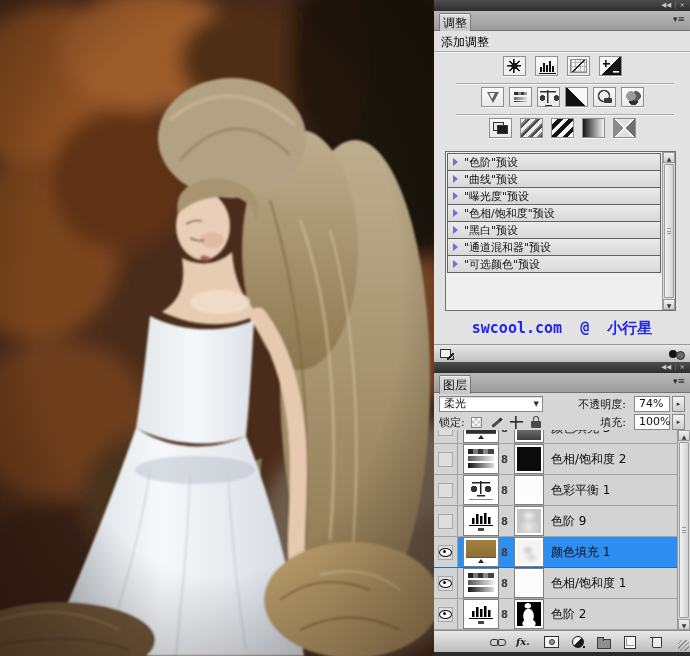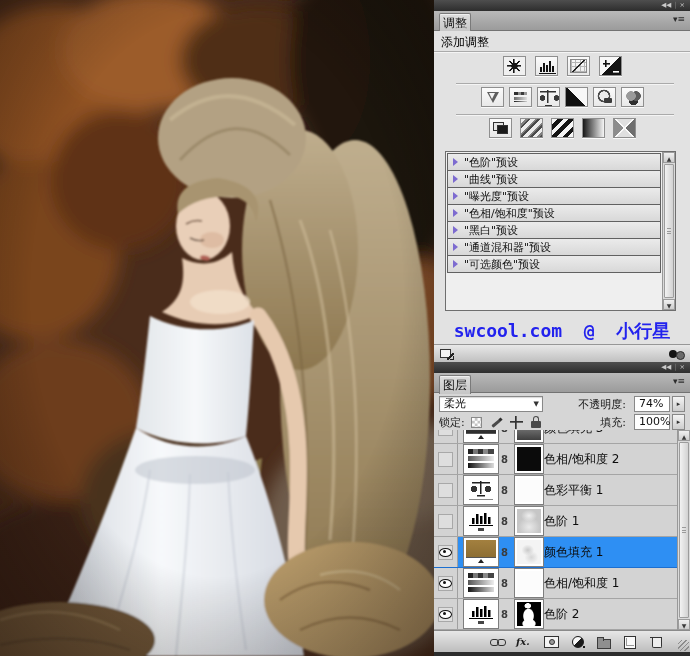--- a/index.html
+++ b/index.html
@@ -91,21 +91,21 @@
 
   .preset-list{position:absolute;left:11px;right:14px;top:120px;height:160px;border:1px solid #6e6e6e;background:#efefef;display:flex;box-sizing:border-box;}
   .preset-rows{flex:1;display:flex;flex-direction:column;padding:1px;}
   .preset-row{height:18px;min-height:18px;display:flex;align-items:center;background:linear-gradient(#ebebeb,#d8d8d8);border:1px solid #616161;margin-bottom:-1px;box-sizing:border-box;}
   .tri{width:0;height:0;border-left:5px solid #7d6bd0;border-top:4px solid transparent;border-bottom:4px solid transparent;margin:0 6px 0 5px;}
   .preset-label{font-size:11px;color:#111;white-space:nowrap;}
   .vscroll{width:13px;background:#dadada;border-left:1px solid #989898;display:flex;flex-direction:column;box-sizing:border-box;}
   .sb-btn{height:11px;font-size:6px;line-height:11px;text-align:center;color:#3a3a3a;background:linear-gradient(#f0f0f0,#cdcdcd);border:1px solid #9c9c9c;box-sizing:border-box;cursor:default;}
   .sb-thumb{flex:1;margin:1px;background:linear-gradient(90deg,#f2f2f2,#d2d2d2);border:1px solid #9c9c9c;border-radius:1px;position:relative;}
   .sb-thumb::after{content:"";position:absolute;left:2px;right:2px;top:50%;margin-top:-3px;height:6px;background:repeating-linear-gradient(0deg,#9a9a9a 0 1px,transparent 1px 2.4px);}
-  .credit{position:absolute;left:0;right:0;top:288px;text-align:center;font-family:"DejaVu Sans Mono","Liberation Mono",monospace;font-weight:bold;font-size:18px;color:#2222ee;white-space:pre;}
+  .credit{position:absolute;left:0;right:0;top:288px;text-align:center;font-family:"DejaVu Sans Mono","Liberation Mono",monospace;font-weight:bold;font-size:15px;color:#2222ee;white-space:pre;}
   .adj-footer{height:18px;background:linear-gradient(#e8e8e8,#c0c0c0);border-top:1px solid #979797;display:flex;justify-content:space-between;align-items:center;padding:0 6px;box-sizing:border-box;}
   .af{position:relative;width:16px;height:13px;display:inline-block;}
   .af::before,.af::after{content:"";position:absolute;}
   .af-expand::before{left:0;top:2px;width:9px;height:7px;border:1px solid #333;background:#f2f2f2;}
   .af-expand::after{left:7px;top:6px;width:7px;height:7px;background:
     linear-gradient(135deg,transparent calc(50% - .9px),#222 calc(50% - .9px) calc(50% + .9px),transparent calc(50% + .9px)),
     linear-gradient(#222,#222) 100% 100%/4px 1.5px no-repeat,
     linear-gradient(#222,#222) 100% 100%/1.5px 4px no-repeat;}
   .af-clip::before{left:1px;top:2.5px;width:8px;height:8px;border-radius:50%;background:#141414;}
   .af-clip::after{left:7.5px;top:3.5px;width:7px;height:7px;border-radius:50%;background:#6a6a6a;border:1px solid #2c2c2c;}
@@ -138,21 +138,21 @@
   .layer-row.selected .eye-cell{background:#d3d3d3;}
   .eye-cell{width:24px;align-self:stretch;border-right:1px solid #a0a0a0;display:flex;align-items:center;justify-content:center;box-sizing:border-box;}
   .eye-box{width:15px;height:15px;border:1px solid #a8a8a8;background:#dedede;display:flex;align-items:center;justify-content:center;box-sizing:border-box;}
   .eye{width:11px;height:7px;border:1px solid #111;border-radius:50%;background:#fdfdfd;position:relative;}
   .eye::after{content:"";position:absolute;left:2.8px;top:1px;width:3.4px;height:3.4px;border-radius:50%;background:#111;}
   .thumb-frame{margin-left:5px;padding:2px;background:#fff;border:1px solid #7e7e7e;line-height:0;display:inline-block;}
   .thumb{display:block;width:30px;height:24px;background:#fff;position:relative;}
   .mask-frame{margin-left:5px;padding:2px;background:#fff;border:1px solid #7e7e7e;line-height:0;display:inline-block;}
   .mask{display:block;width:24px;height:24px;background:#fff;}
   .linkmark{width:9px;text-align:center;font-size:10px;font-weight:bold;color:#3c3c3c;margin-left:1px;}
-  .layer-label{font-size:12px;color:#0c0c0c;white-space:nowrap;}
+  .layer-label{font-size:12px;color:#0c0c0c;margin-left:7px;white-space:nowrap;}
 
   .t-levels{background-repeat:no-repeat;background-image:
     linear-gradient(#000,#000),linear-gradient(#000,#000),linear-gradient(#000,#000),
     linear-gradient(#000,#000),linear-gradient(#000,#000),linear-gradient(#000,#000),linear-gradient(#444,#444);
     background-position:6px 9px,10px 5px,14px 7px,18px 4px,22px 8px,3px 16px,12px 19px;
     background-size:2.5px 6px,2.5px 10px,2.5px 8px,2.5px 11px,2.5px 7px,24px 1px,6px 3px;
     background-color:#fff;}
   .t-huesat{background-repeat:no-repeat;background-image:
     linear-gradient(90deg,#222 0 5px,#777 5px 10px,#333 10px 15px,#888 15px 20px,#444 20px 26px),
     linear-gradient(90deg,#555,#eee),linear-gradient(90deg,#111,#ddd);
@@ -517,21 +517,21 @@
                 <span class="eye hidden"></span>
               </span>
             </span>
             <span class="thumb-frame">
               <span class="thumb t-levels"></span>
             </span>
             <span class="linkmark">8</span>
             <span class="mask-frame">
               <span class="mask m-grayfig"></span>
             </span>
-            <span class="layer-label">色阶 1</span>
+            <span class="layer-label">色阶 9</span>
           </div>
 
           <div class="layer-row selected">
             <span class="eye-cell">
               <span class="eye-box">
                 <span class="eye"></span>
               </span>
             </span>
             <span class="thumb-frame">
               <span class="thumb t-fill-tan"></span>

